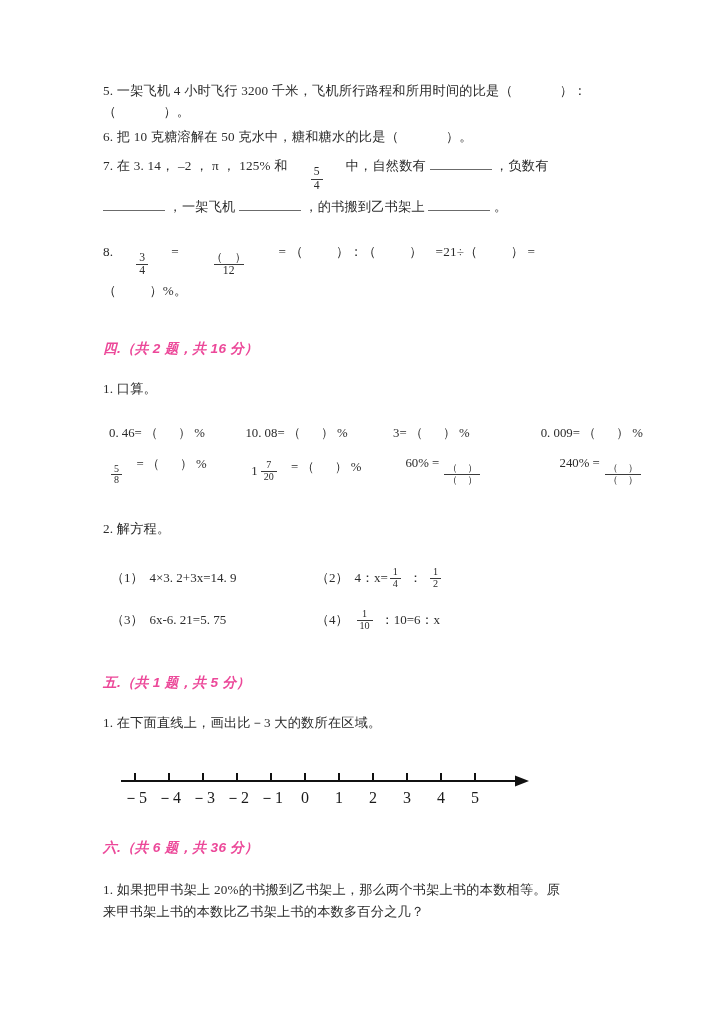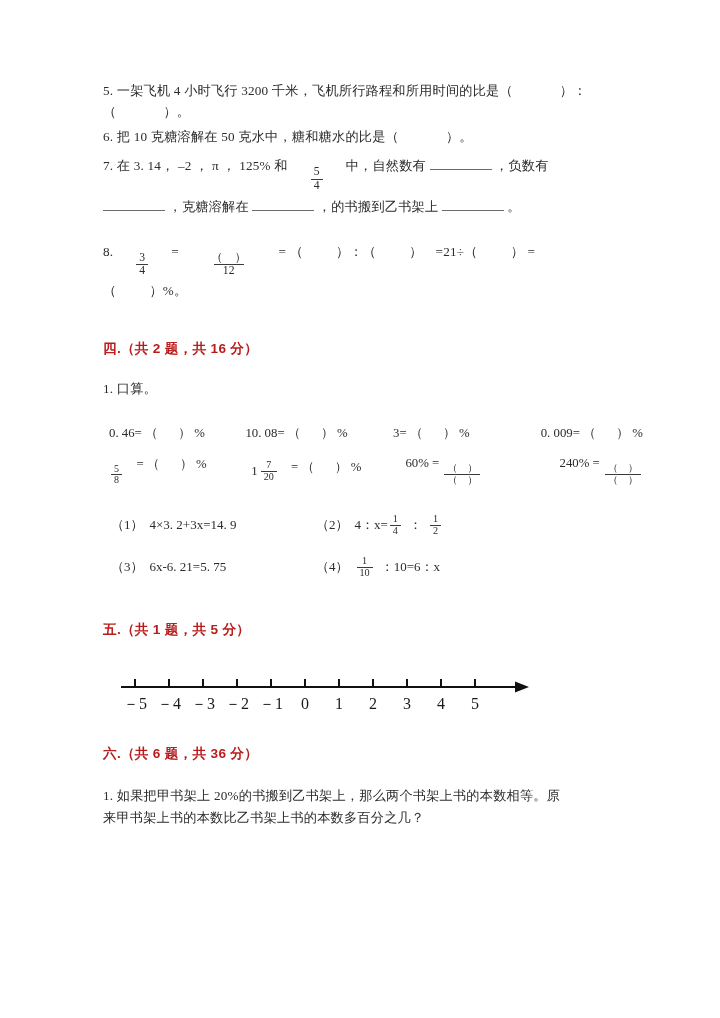--- a/index.html
+++ b/index.html
@@ -36,22 +36,23 @@
     color: #2b2b2b;
     letter-spacing: 0.2px;
   }
   .qblock {
     margin-bottom: 4px;
   }
   .sec-head {
     font-weight: bold;
     font-size: 13.6px;
     font-family: "Liberation Sans", "DejaVu Sans", sans-serif;
-    color: #b91c1c;
+    color: #ec4899;
     letter-spacing: 0.3px;
+    font-style: italic;
   }
   .blank-line {
     display: inline-block;
     border-bottom: 1px solid #6b6b6b;
     height: 0.85em;
     vertical-align: baseline;
   }
 
   
   .frac {
@@ -161,21 +162,21 @@
           <span class="num">5</span>
           <span class="den">4</span>
         </span>
         <span class="sp-m"></span>
         <span>中，自然数有</span>
         <span class="blank-line" style="width:62px;"></span>
         <span>，负数有</span>
       </div>
       <div class="qline" style="line-height:30px;">
         <span class="blank-line" style="width:62px;"></span>
-        <span>，克糖溶解在</span>
+        <span>，一架飞机</span>
         <span class="blank-line" style="width:62px;"></span>
         <span>，的书搬到乙书架上</span>
         <span class="blank-line" style="width:62px;"></span>
         <span>。</span>
       </div>
     </div>
 
     <div class="qblock" style="margin-top:14px;">
       <div class="qline" style="line-height:32px;">
         <span>8.</span>
@@ -287,20 +288,21 @@
         <span class="excell">
           <span>240%</span>
           <span>=</span>
           <span class="frac small">
             <span class="num">（　）</span>
             <span class="den">（　）</span>
           </span>
         </span>
       </div>
 
+      <div class="qline" style="margin-top:32px;">2. 解方程。</div>
 
       <div class="eqrow" style="margin-top:28px; padding-left:8px;">
         <span class="eqcell" style="width:205px;">
           <span>（1）</span>
           <span class="sp-s"></span>
           <span>4×3. 2+3x=14. 9</span>
         </span>
         <span class="eqcell">
           <span>（2）</span>
           <span class="sp-s"></span>
@@ -333,20 +335,21 @@
             <span class="den">10</span>
           </span>
           <span class="sp-s"></span>
           <span>：10=6：x</span>
         </span>
       </div>
     </div>
 
     <div style="margin-top:42px;">
       <div class="sec-head">五.（共 1 题，共 5 分）</div>
+      <div class="qline" style="margin-top:20px;">1. 在下面直线上，画出比－3 大的数所在区域。</div>
 
       <div class="numline-wrap" style="margin-top:26px;">
         <svg class="numline-svg" width="430" height="54" viewBox="0 0 430 54">
 
           <line x1="10" y1="22" x2="404" y2="22" stroke="#111111" stroke-width="2.2"></line>
 
           <polygon points="404,16.5 418,22 404,27.5" fill="#111111"></polygon>
 
           <g stroke="#111111" stroke-width="2">
             <line x1="24" y1="14" x2="24" y2="22"></line>

